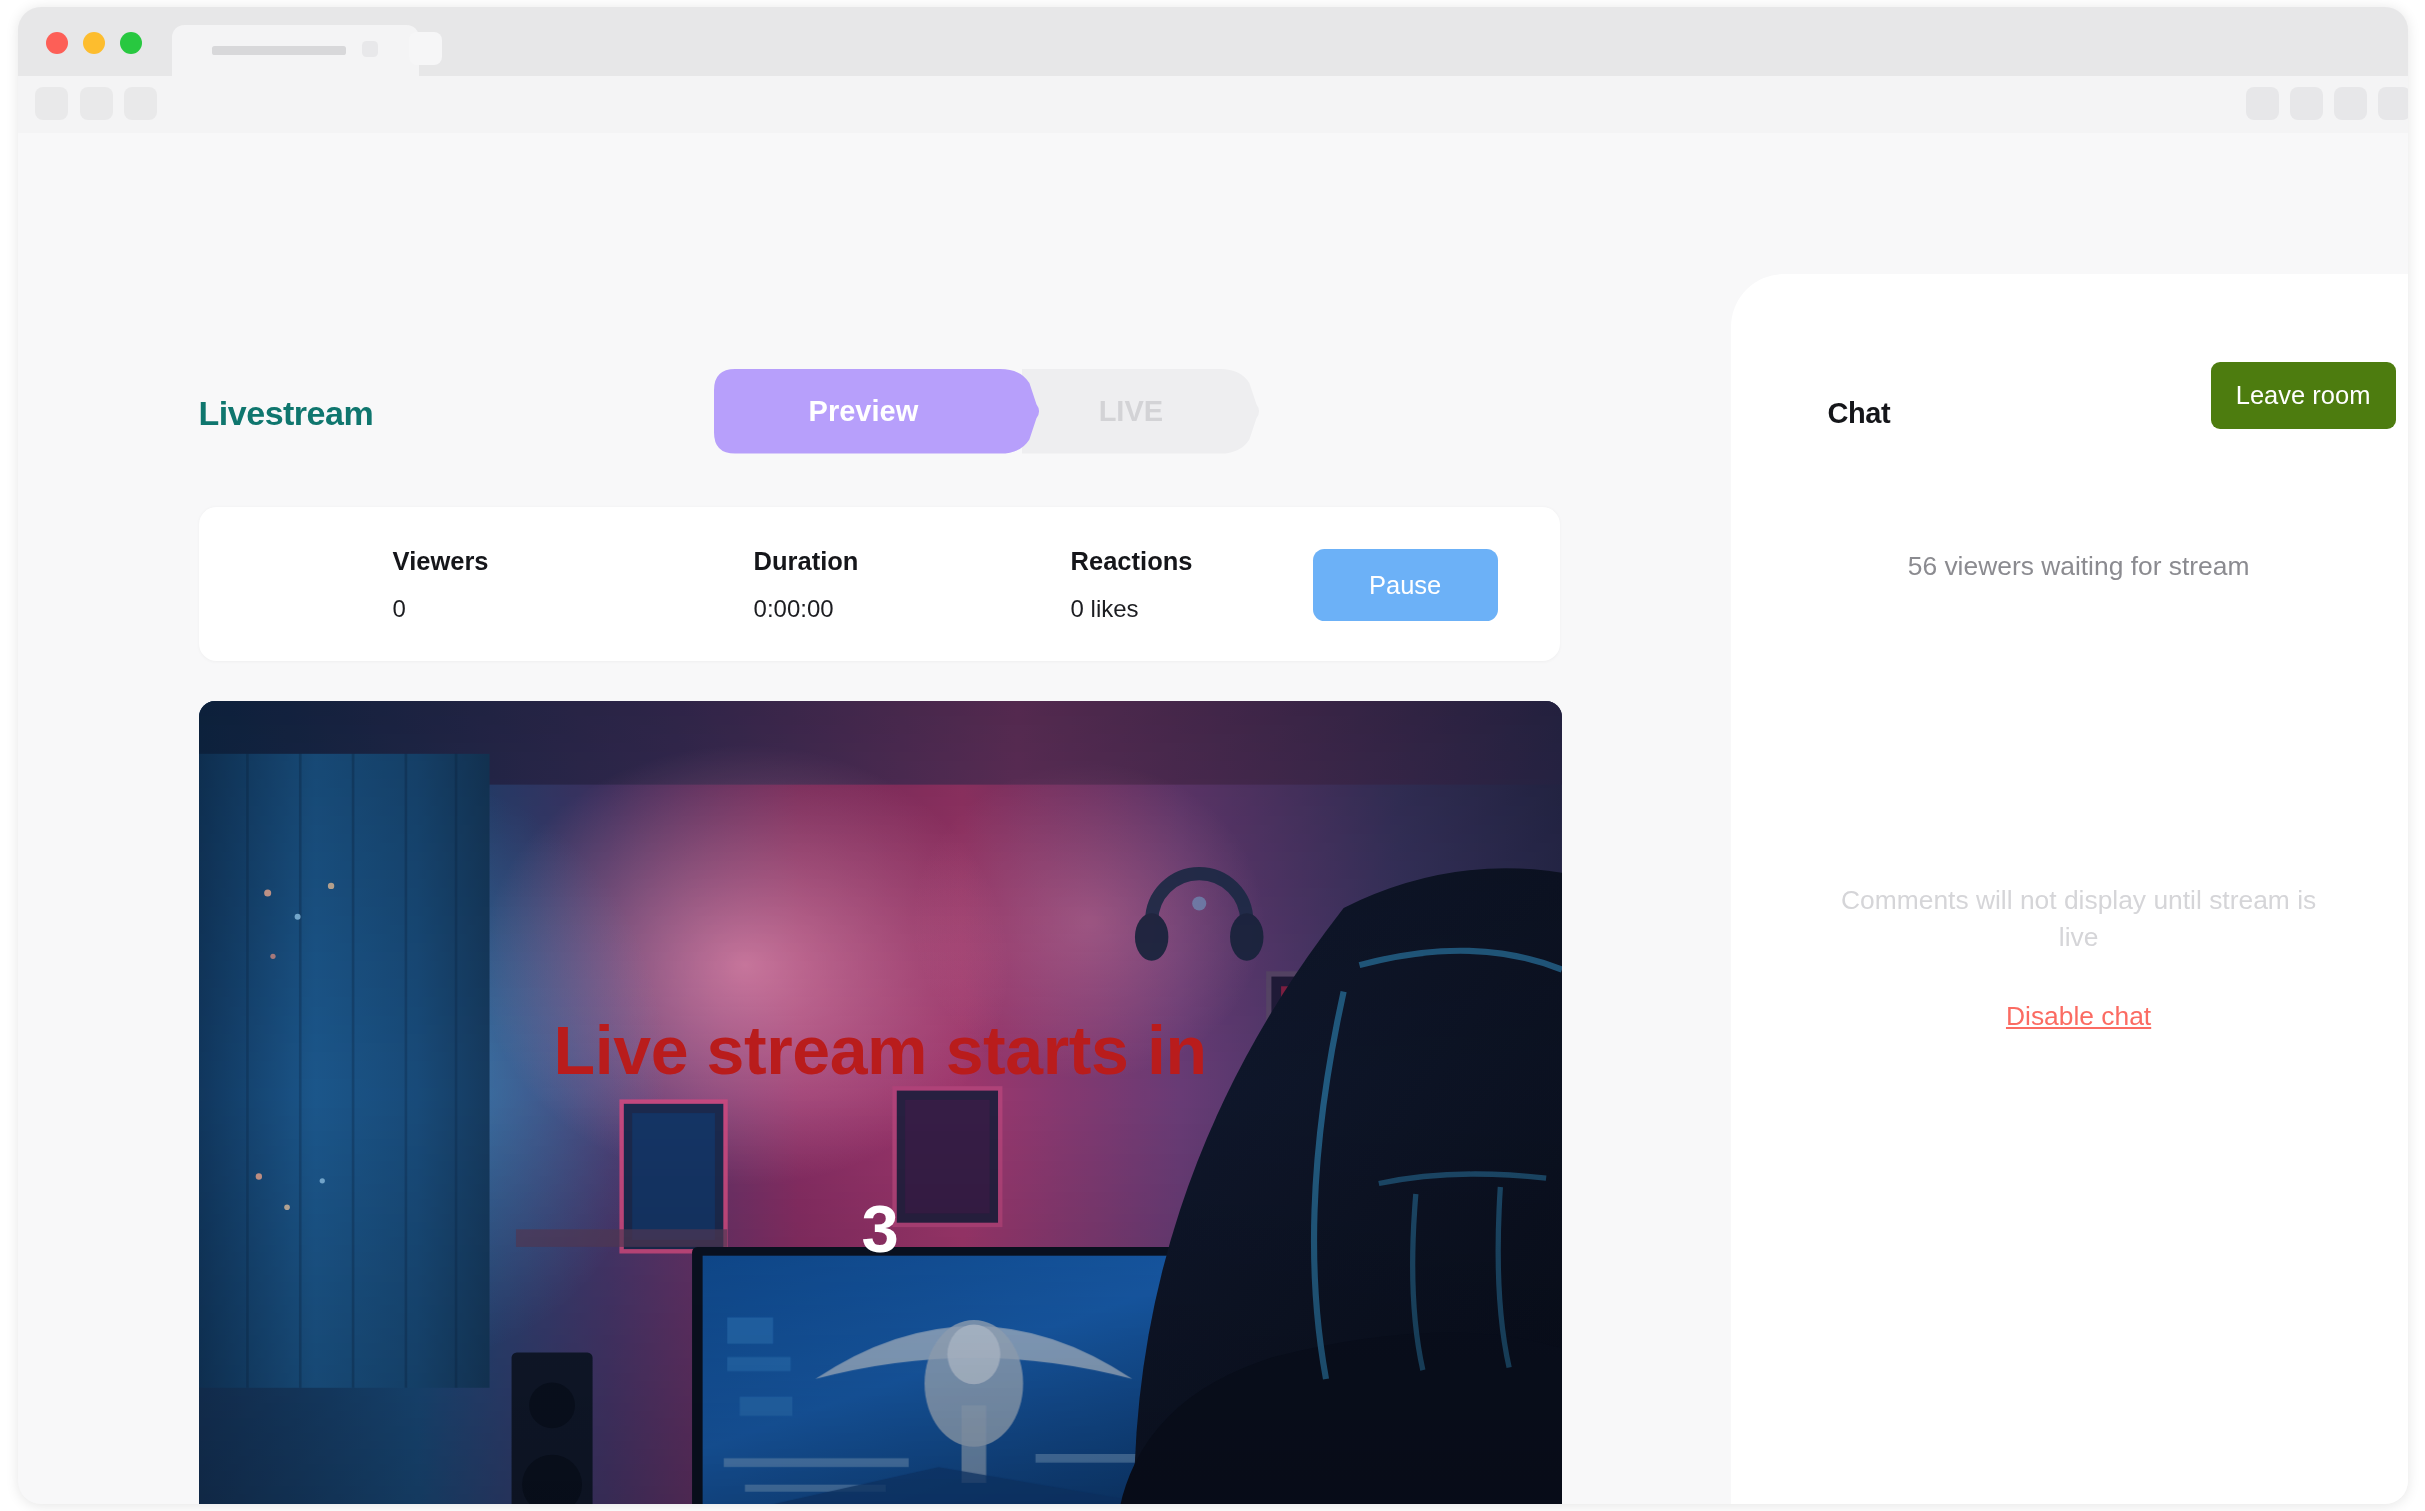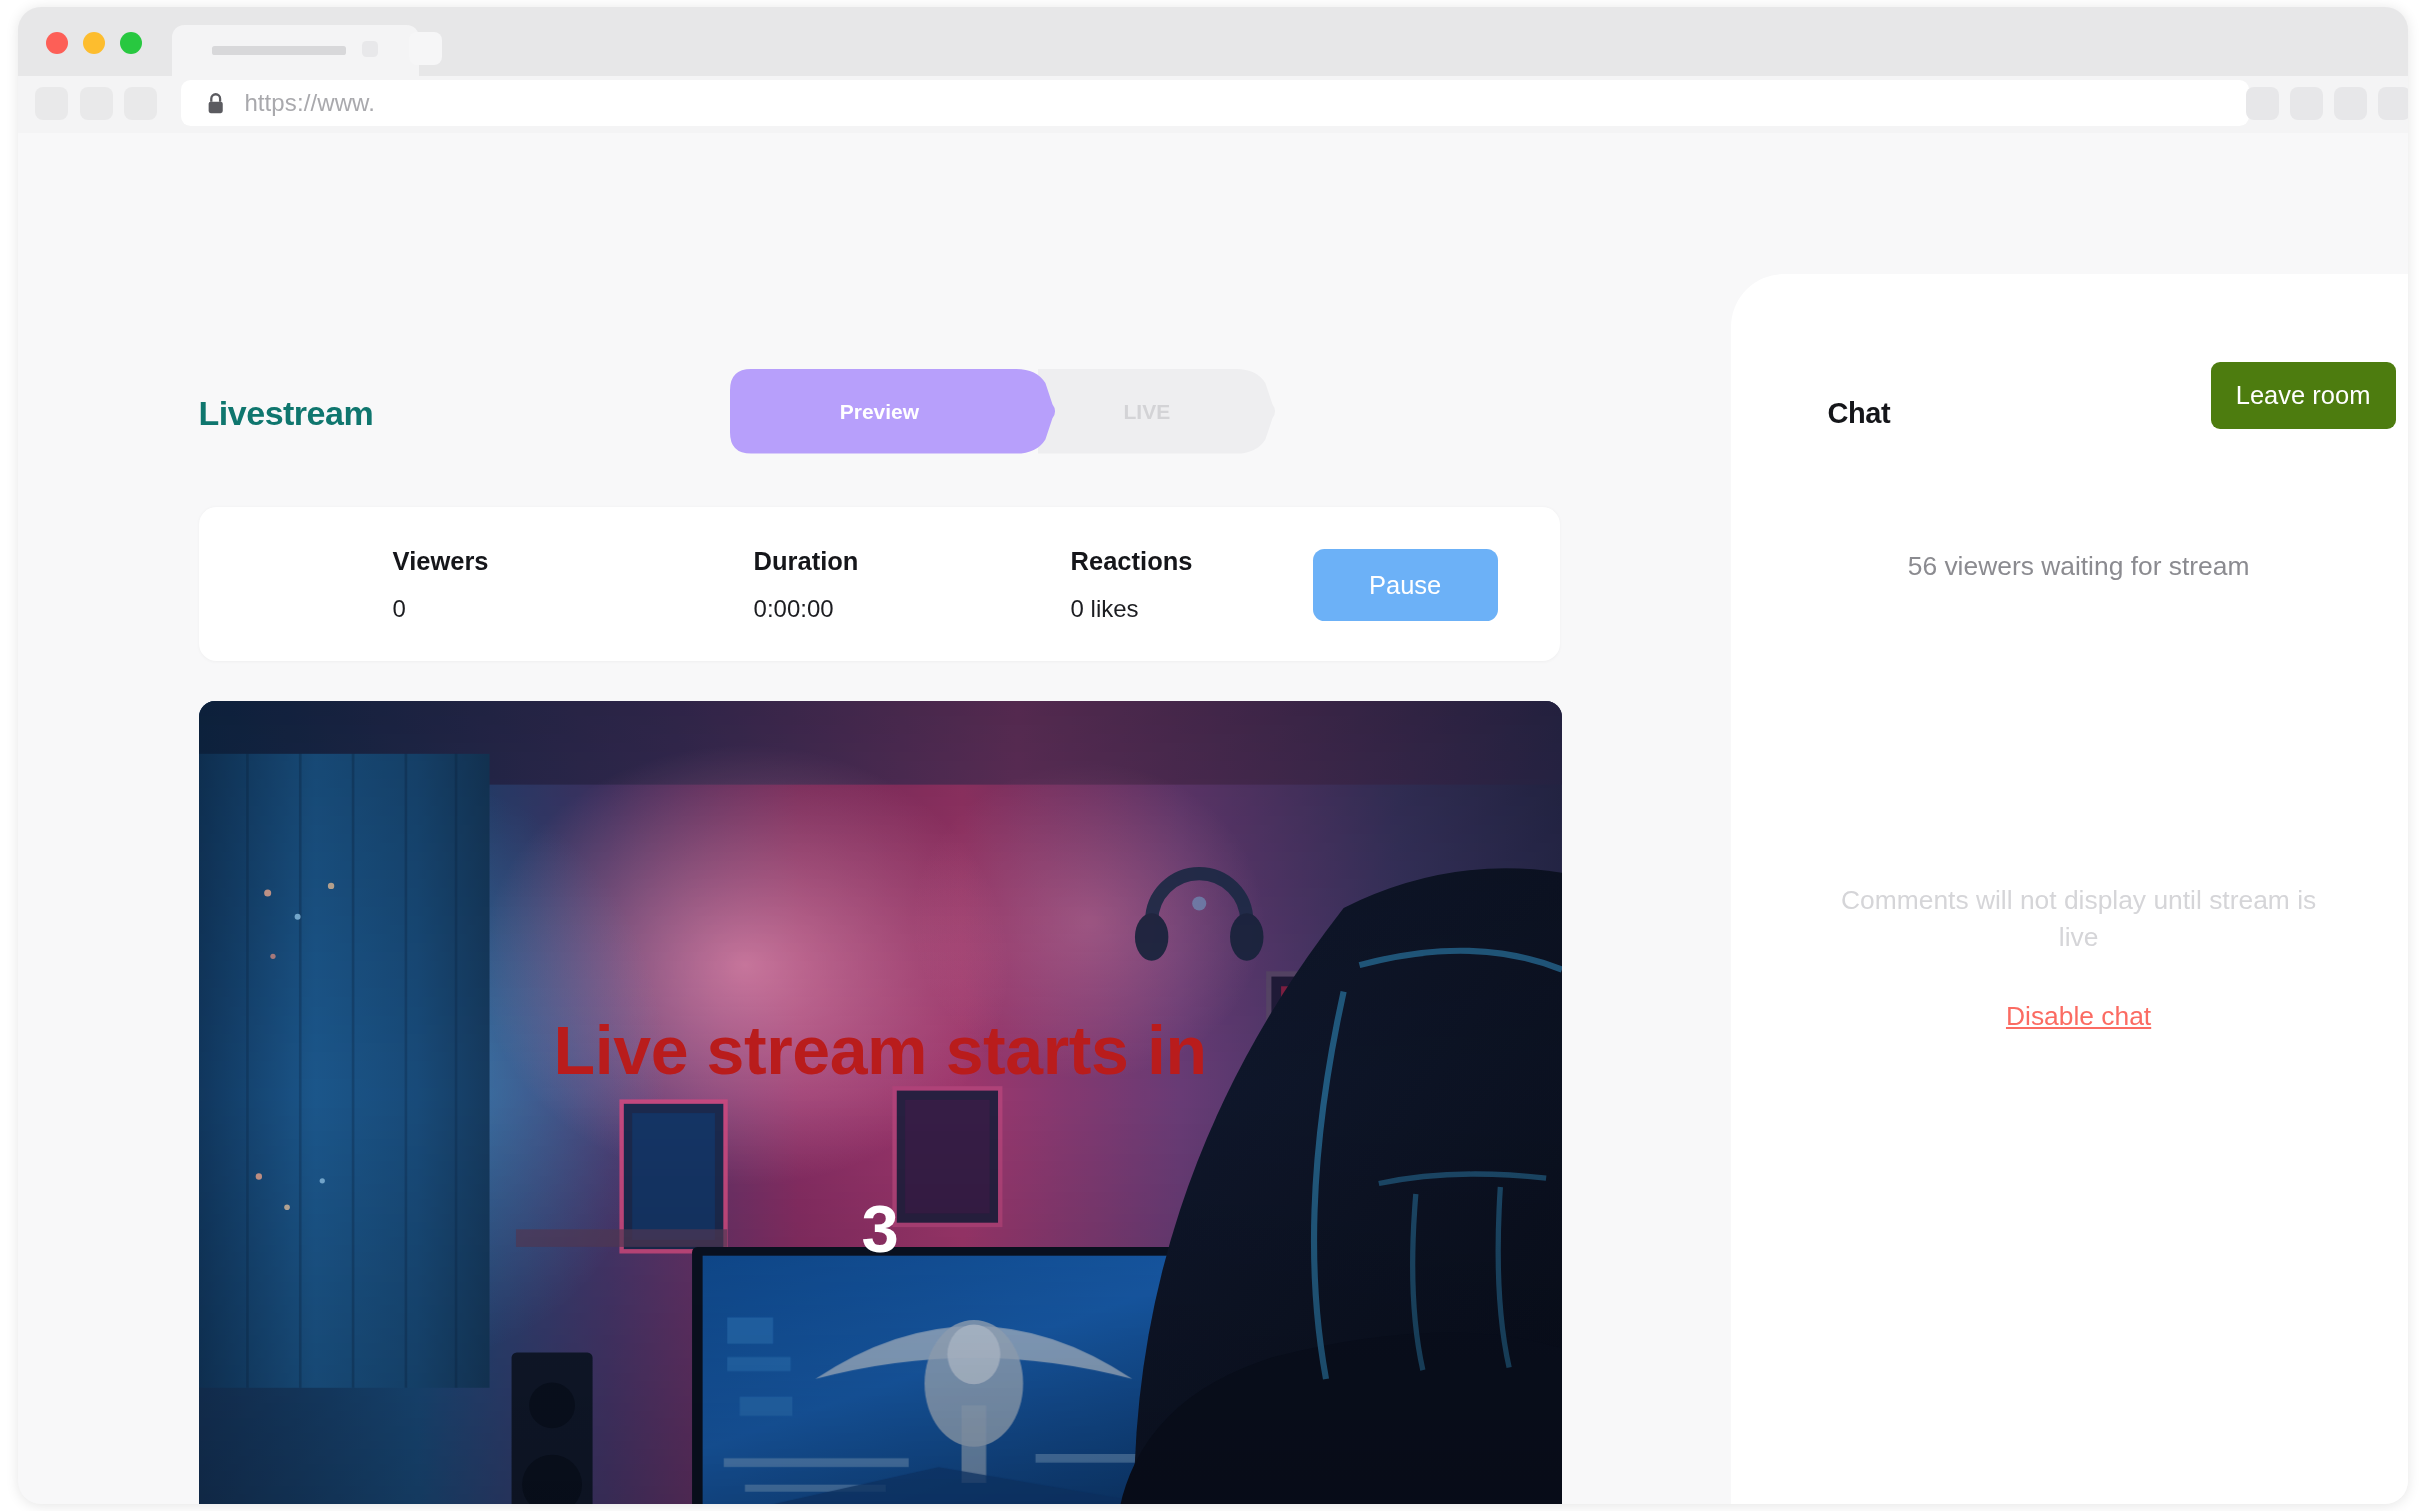--- a/index.html
+++ b/index.html
@@ -159,23 +159,22 @@
     width: 771px;
     height: 85px;
   }
   .step {
     position: absolute;
     top: 0;
     height: 85px;
     display: flex;
     align-items: center;
     justify-content: center;
-    font-size: 21px;
+    font-size: 29px;
     font-weight: bold;
-    margin-left: 16px;
   }
   .step-bg {
     position: absolute;
     inset: 0;
   }
   .step-label { position: relative; z-index: 2; }
 
   .step.s1 { left: 0; width: 326px; }
   .step.s2 { left: 308px; width: 238px; text-align: right; }
   .step.s3 { left: 533px; width: 238px; }
@@ -344,27 +343,20 @@
       <div class="tab-close"></div>
     </div>
     <div class="newtab"></div>
   </div>
 
   <div class="toolbar">
     <div class="tool-btn b1"></div>
     <div class="tool-btn b2"></div>
     <div class="tool-btn b3"></div>
 
-    <div class="urlbar">
-      <svg class="lock-icon" viewBox="0 0 22 26">
-        <path d="M6 11V7.5a5 5 0 0 1 10 0V11" fill="none" stroke="#5b5b60" stroke-width="2.6"></path>
-        <rect x="3" y="11" width="16" height="13" rx="2.4" fill="#5b5b60"></rect>
-      </svg>
-      <span class="url-text">https://www.</span>
-    </div>
 
     <div class="ext-btn e1"></div>
     <div class="ext-btn e2"></div>
     <div class="ext-btn e3"></div>
     <div class="ext-btn e4"></div>
   </div>
 
   <div class="page">
 
     <h1 class="page-title">Livestream</h1>

